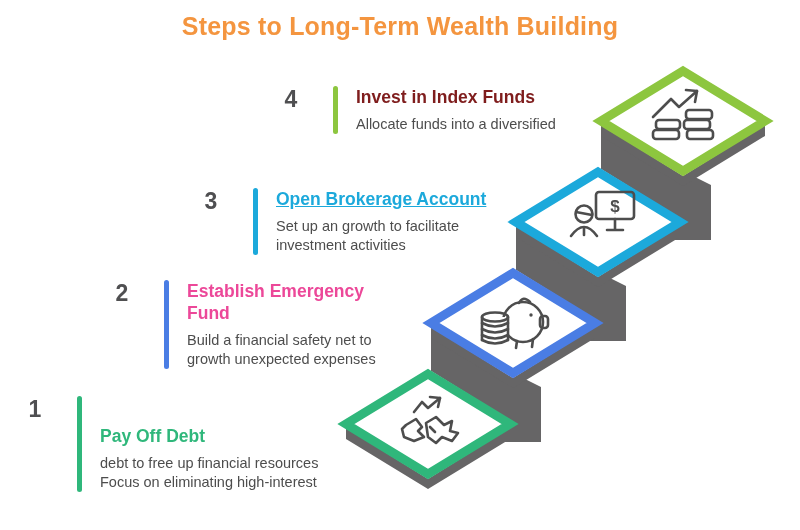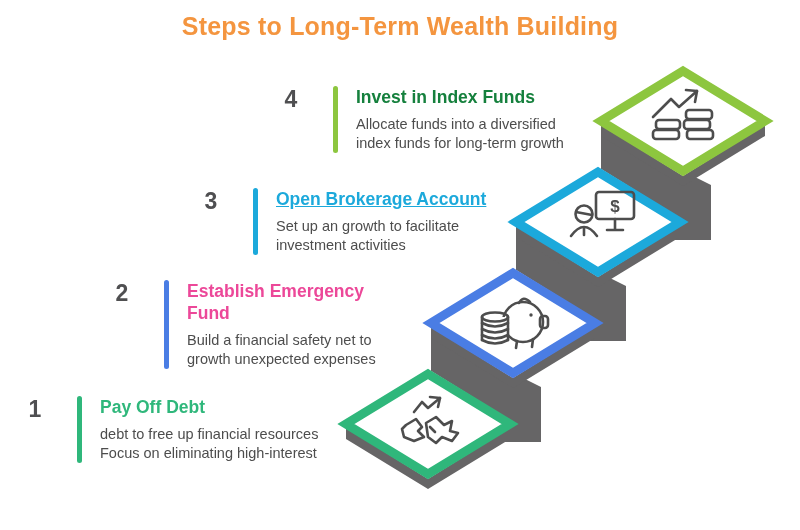--- a/index.html
+++ b/index.html
@@ -98,21 +98,21 @@
         <path d="M-22,2 L-12,-4 L-6,4 L-10,8 L-4,14 L-14,18 L-24,14 L-26,6 Z"></path>
         <path d="M2,4 L7,9"></path>
       </g>
     </g>
   </svg>
 
   <div class="step-block" style="left:13px;top:396px;">
     <div class="step-number">1</div>
     <div class="step-bar" style="background-color: rgb(47, 183, 123);"></div>
     <div class="step-text">
-      <div class="step-heading" style="color: rgb(47, 183, 123);">
+      <div class="step-heading" style="color: rgb(47, 183, 123); margin-top: 29px;">
         <div class="heading-line">Pay Off Debt</div>
 
       </div>
       <div class="step-desc">
         <div class="desc-line">debt to free up financial resources</div>
         <div class="desc-line">Focus on eliminating high-interest</div>
       </div>
     </div>
   </div>
 
@@ -143,24 +143,23 @@
         <div class="desc-line">Set up an growth to facilitate</div>
         <div class="desc-line">investment activities</div>
       </div>
     </div>
   </div>
 
   <div class="step-block" style="left:269px;top:86px;">
     <div class="step-number">4</div>
     <div class="step-bar" style="background-color: rgb(141, 198, 63);"></div>
     <div class="step-text">
-      <div class="step-heading" style="color: #15803d;">
+      <div class="step-heading" style="color: #7f1d1d;">
         <div class="heading-line">Invest in Index Funds</div>
 
       </div>
       <div class="step-desc">
         <div class="desc-line">Allocate funds into a diversified</div>
-        <div class="desc-line">index funds for long-term growth</div>
       </div>
     </div>
   </div>
 
 </div>
 
 </body></html>

